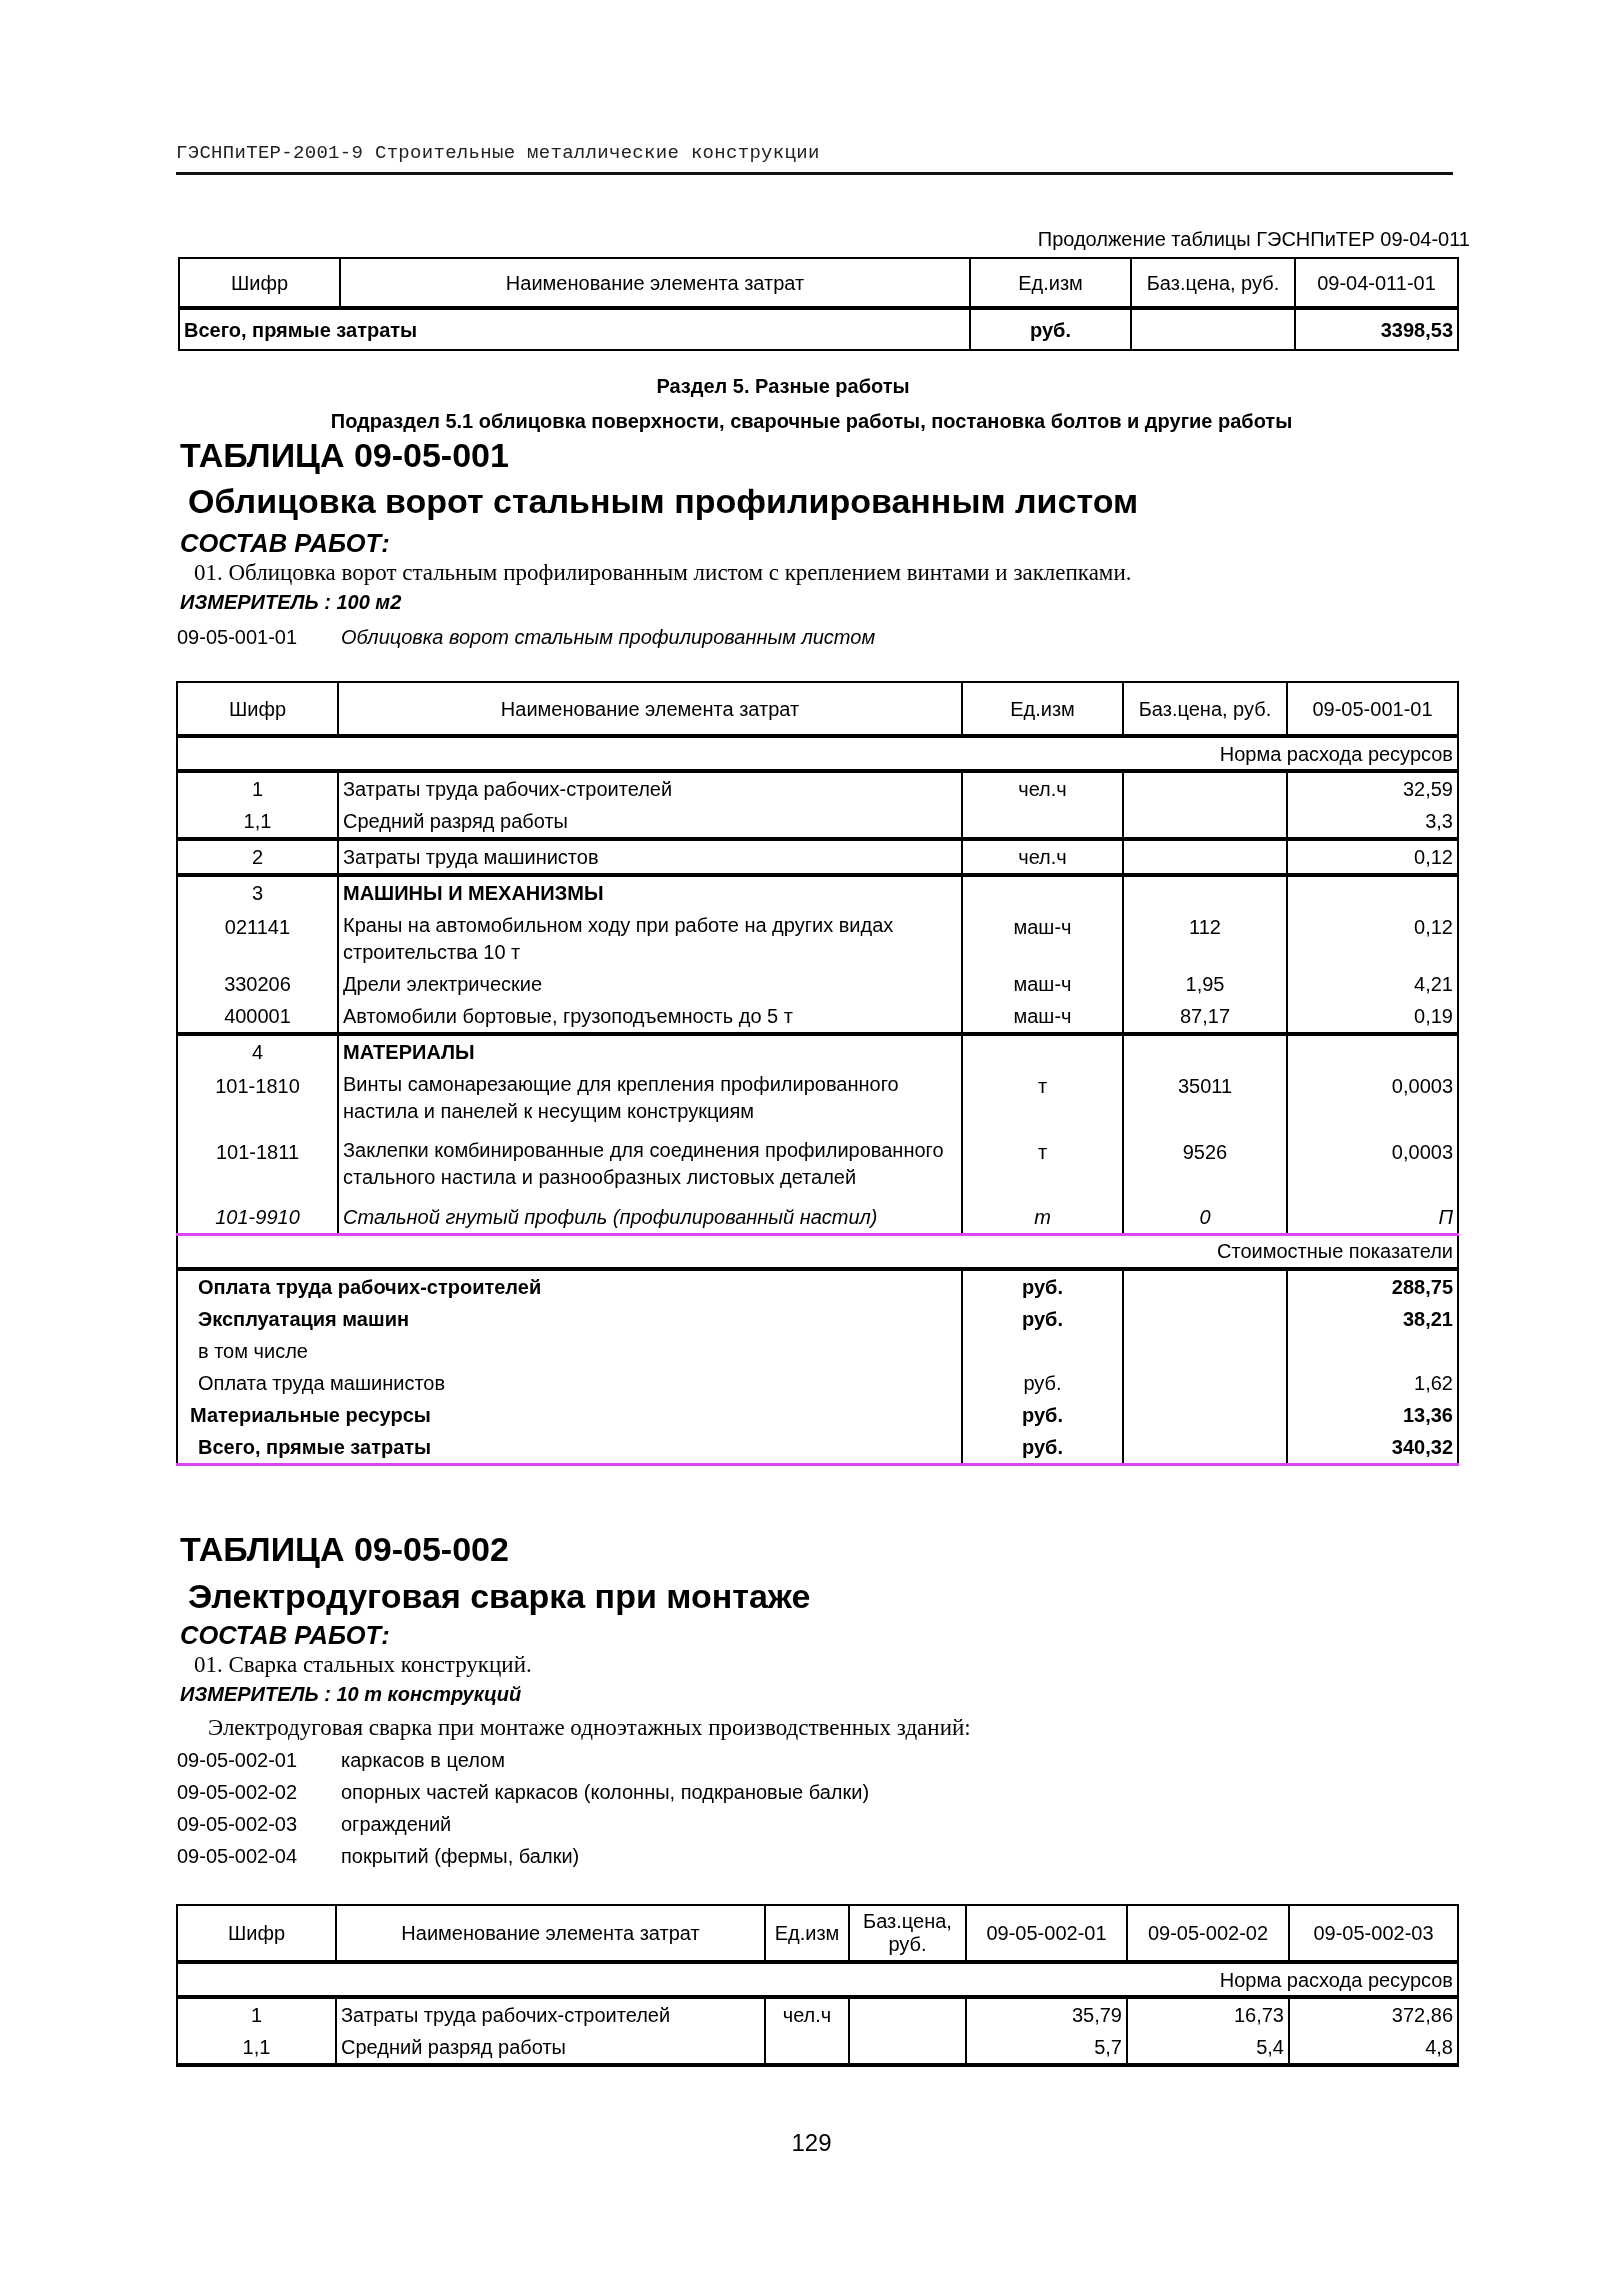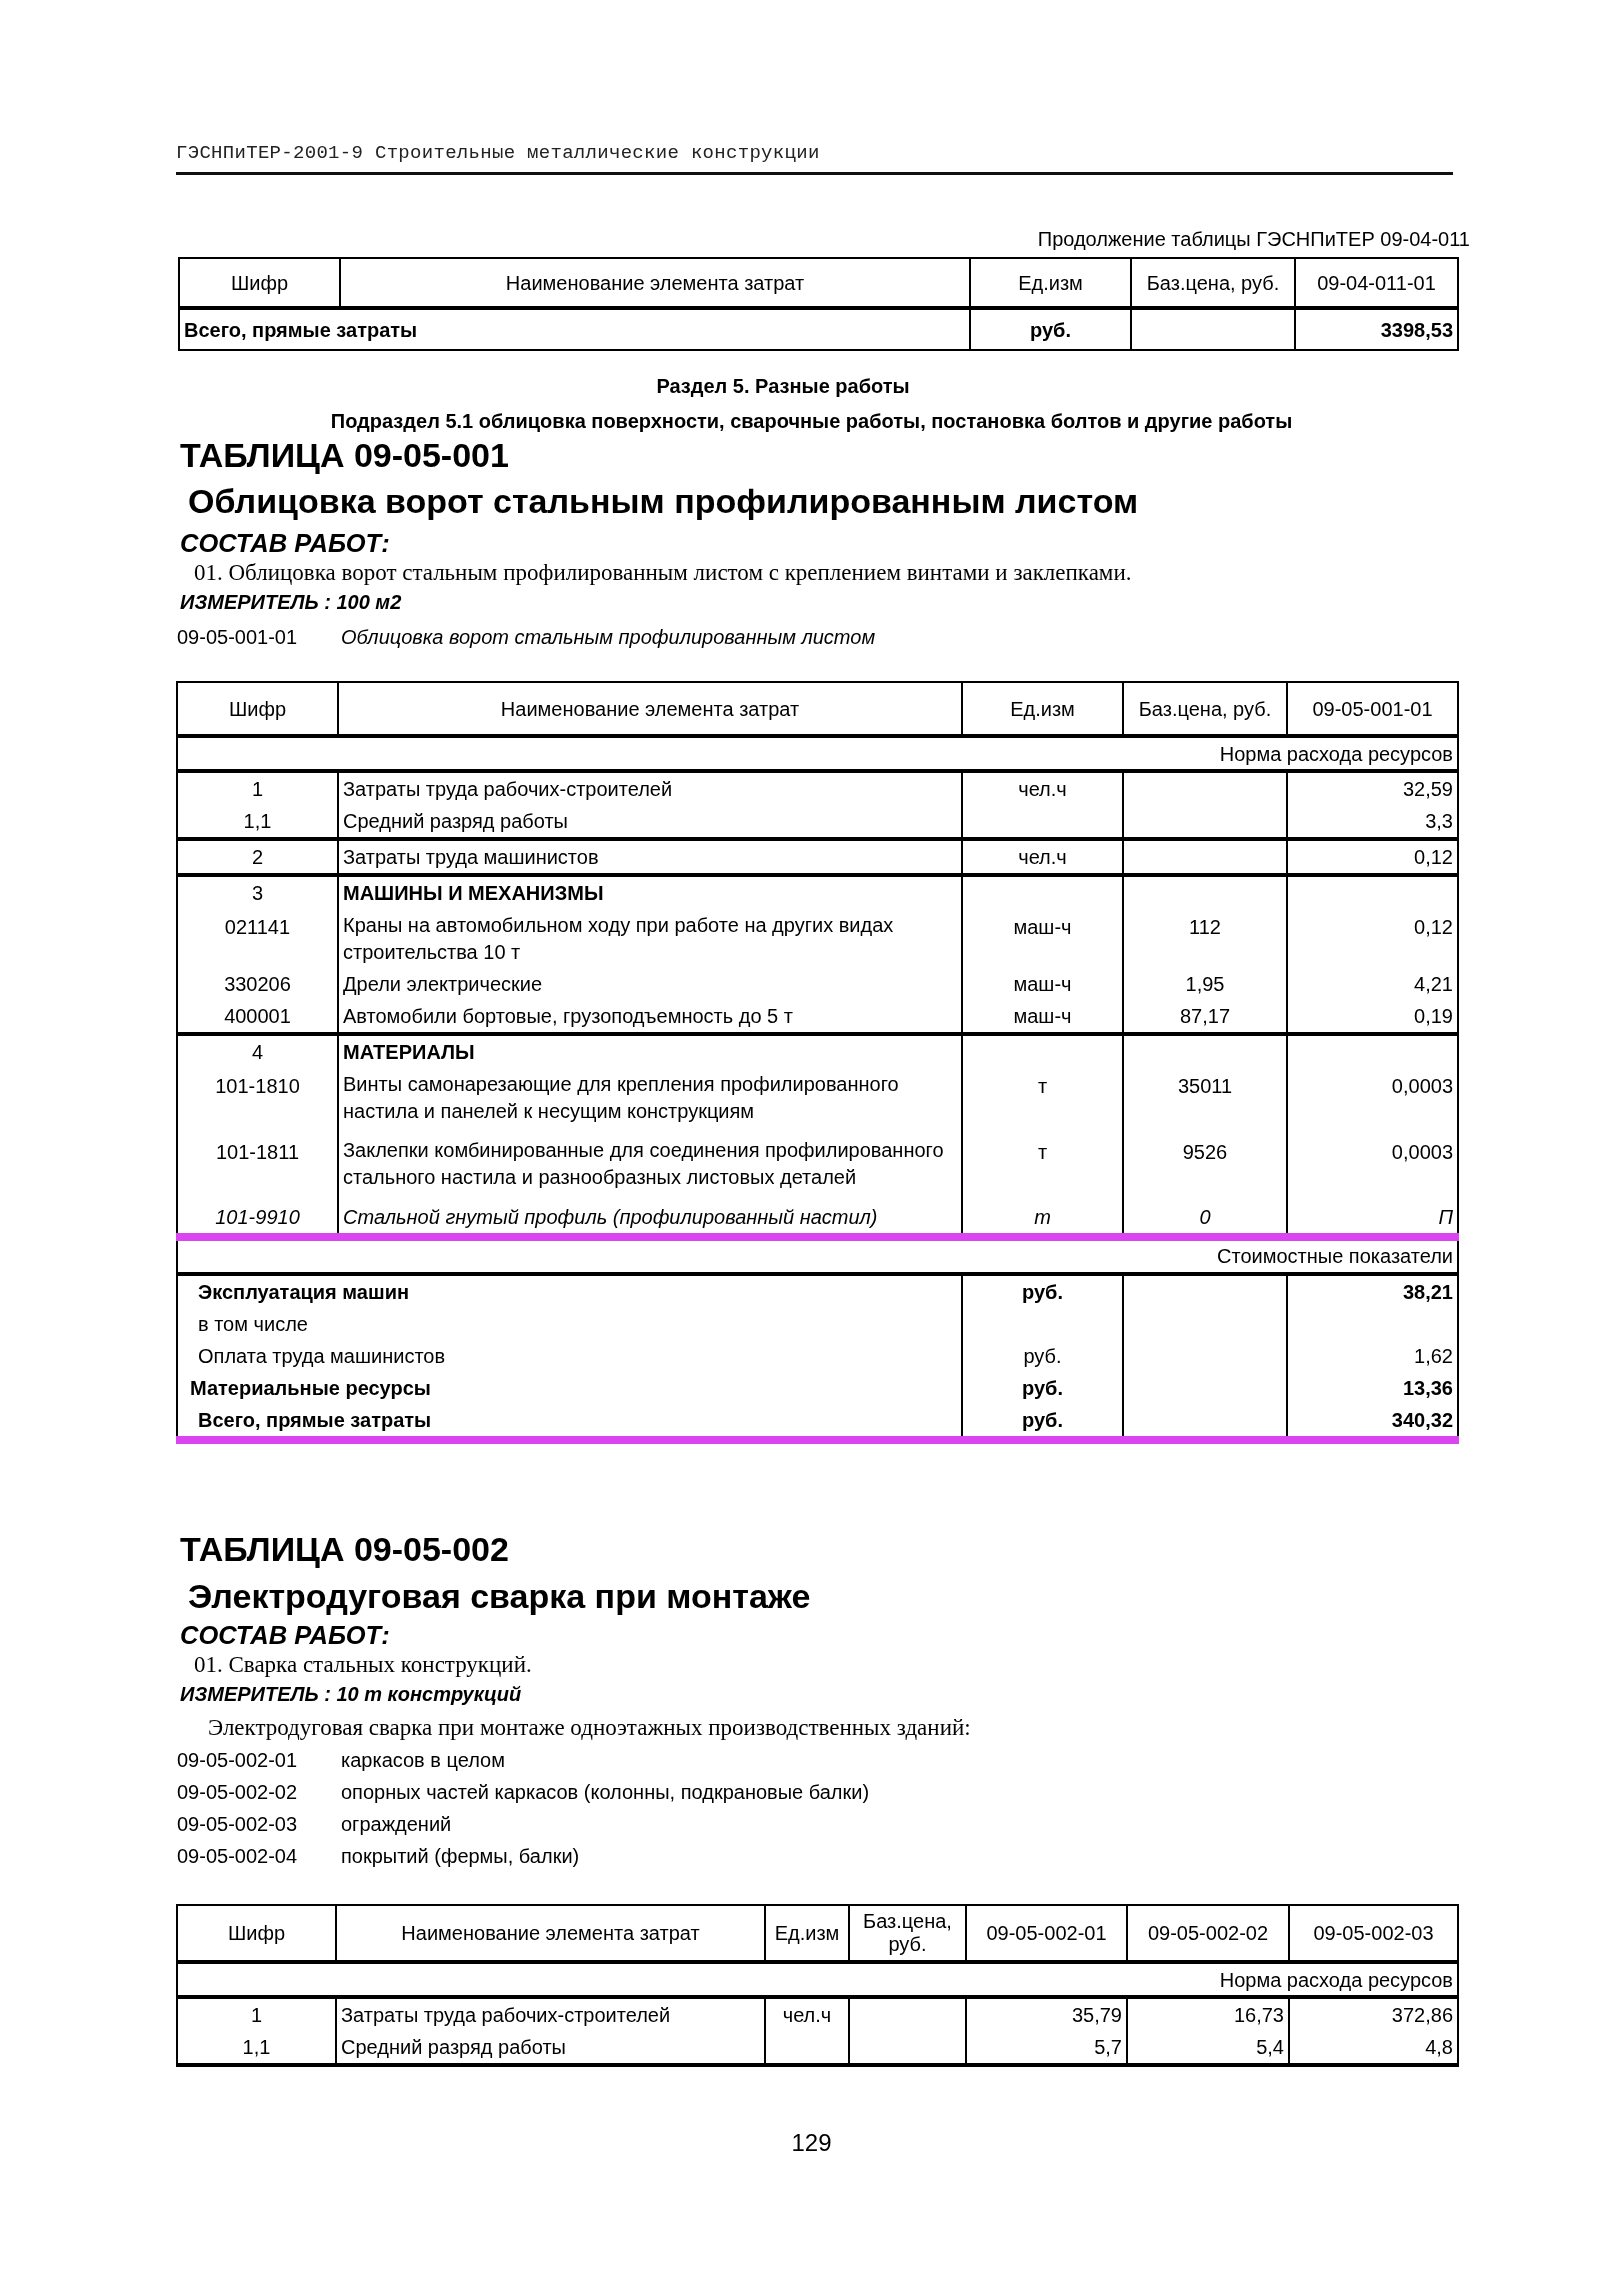--- a/index.html
+++ b/index.html
@@ -28,21 +28,21 @@
   .sostav { left: 180px; font-size: 25.5px; font-weight: bold; font-style: italic; }
   .work-item { left: 194px; font-size: 23px; font-family: Liberation Serif, serif; }
   .meter { left: 180px; font-size: 20px; font-style: italic; font-weight: bold; }
   .var-row { left: 177px; font-size: 20px; }
   .var-row .code { display: inline-block; width: 164px; }
   .t1 { left: 176px; top: 681px; width: 1281px; }
   .t1 td { border-top: none; border-bottom: none; height: 32px; }
   .t1 tr.hdr td { border-top: 2px solid #000; border-bottom: 4px solid #000; height: 51px; text-align: center; }
   .t1 tr.band td { border-bottom: 4px solid #000; height: 31px; }
   .t1 tr.sep td { border-top: 4px solid #000; }
-  .t1 tr.last td { border-bottom: 8px solid #d946ef; }
+  .t1 tr.last td { border-bottom: 3px solid #d946ef; }
   .t2 { left: 176px; top: 1904px; width: 1281px; }
   .t2 td { border-top: none; border-bottom: none; height: 32px; }
   .t2 tr.hdr td { border-top: 2px solid #000; border-bottom: 4px solid #000; height: 54px; text-align: center; line-height: 1.15; }
   .t2 tr.band td { border-bottom: 4px solid #000; height: 31px; }
   .t2 tr.last td { border-bottom: 4px solid #000; }
   .page-number { left: 0; width: 1623px; top: 2129px; text-align: center; font-size: 24px; }
   .multiline { line-height: 27px; padding-top: 2.7px; padding-bottom: 2.7px; vertical-align: top; }
   .vtop { vertical-align: top; padding-top: 2.7px; }
 </style>
 </head>
@@ -184,20 +184,26 @@
     <td class="italic">Стальной гнутый профиль (профилированный настил)</td>
     <td class="center italic">т</td>
     <td class="center italic">0</td>
     <td class="right italic">П</td>
   </tr>
 
   <tr class="band">
     <td colspan="5" class="right">Стоимостные показатели</td>
   </tr>
 
+  <tr>
+    <td colspan="2" class="bold" style="border-right:2px solid #000;padding-left:20px">Оплата труда рабочих-строителей</td>
+    <td class="center bold">руб.</td>
+    <td></td>
+    <td class="right bold">288,75</td>
+  </tr>
   <tr>
     <td colspan="2" class="bold" style="padding-left:20px">Эксплуатация машин</td>
     <td class="center bold">руб.</td>
     <td></td>
     <td class="right bold">38,21</td>
   </tr>
   <tr>
     <td colspan="2" style="padding-left:20px">в том числе</td>
     <td class="center"></td>
     <td></td>

